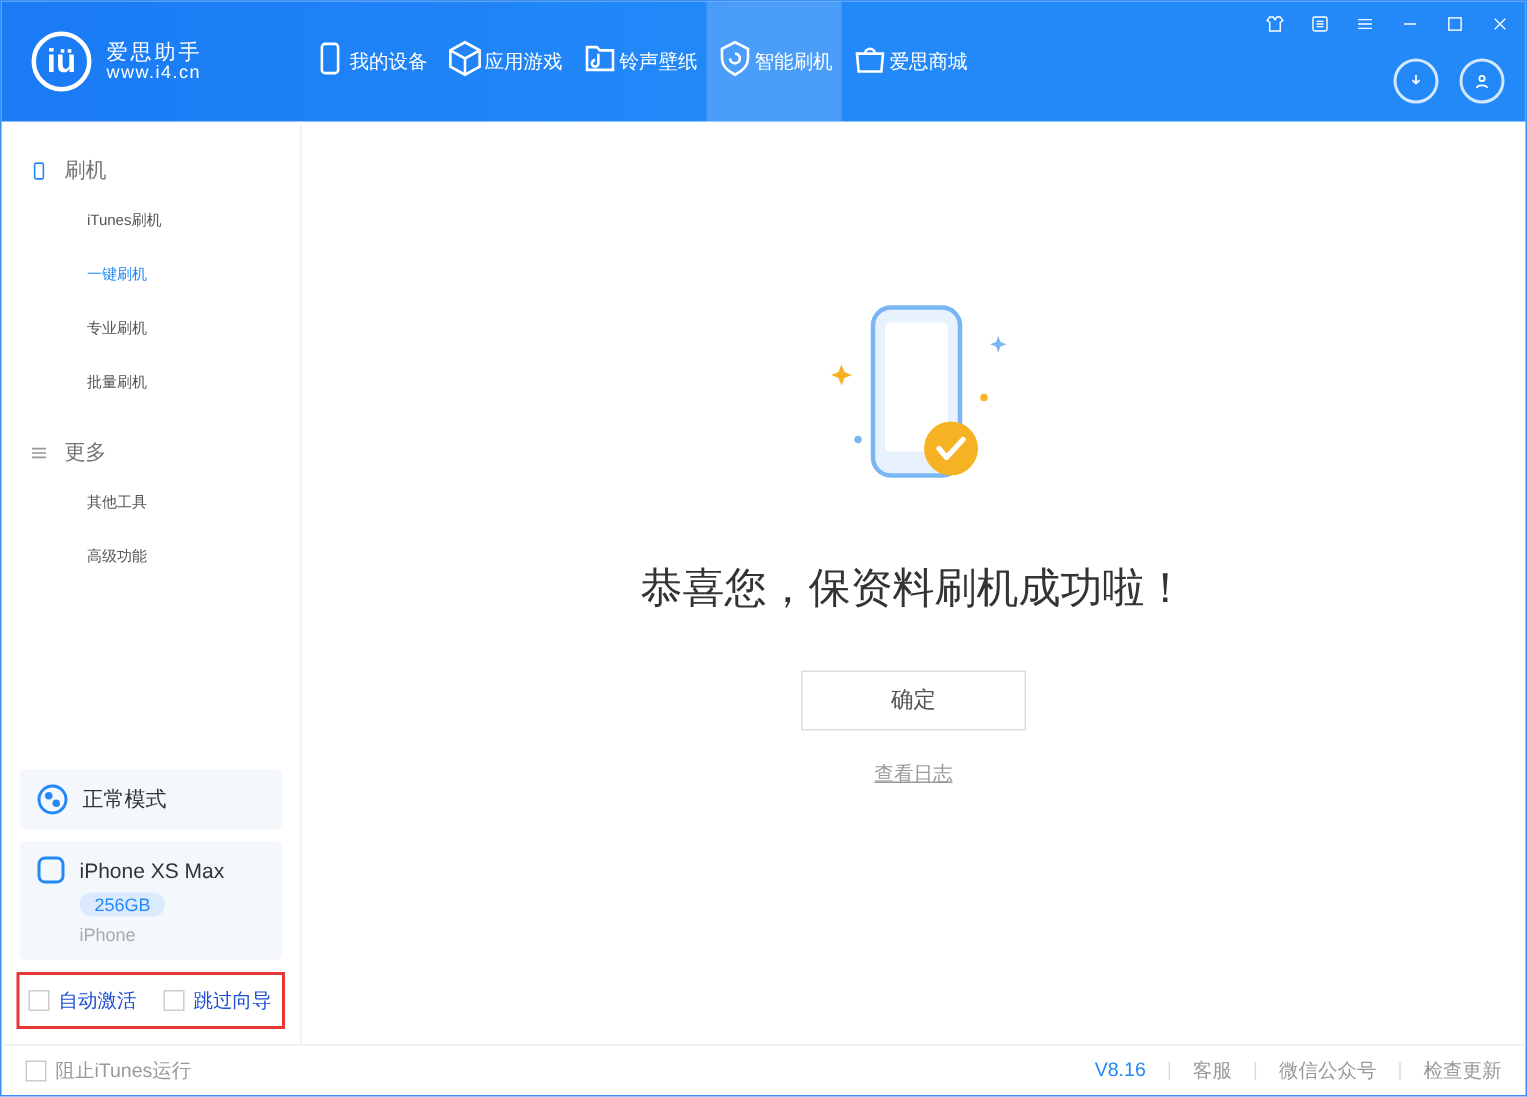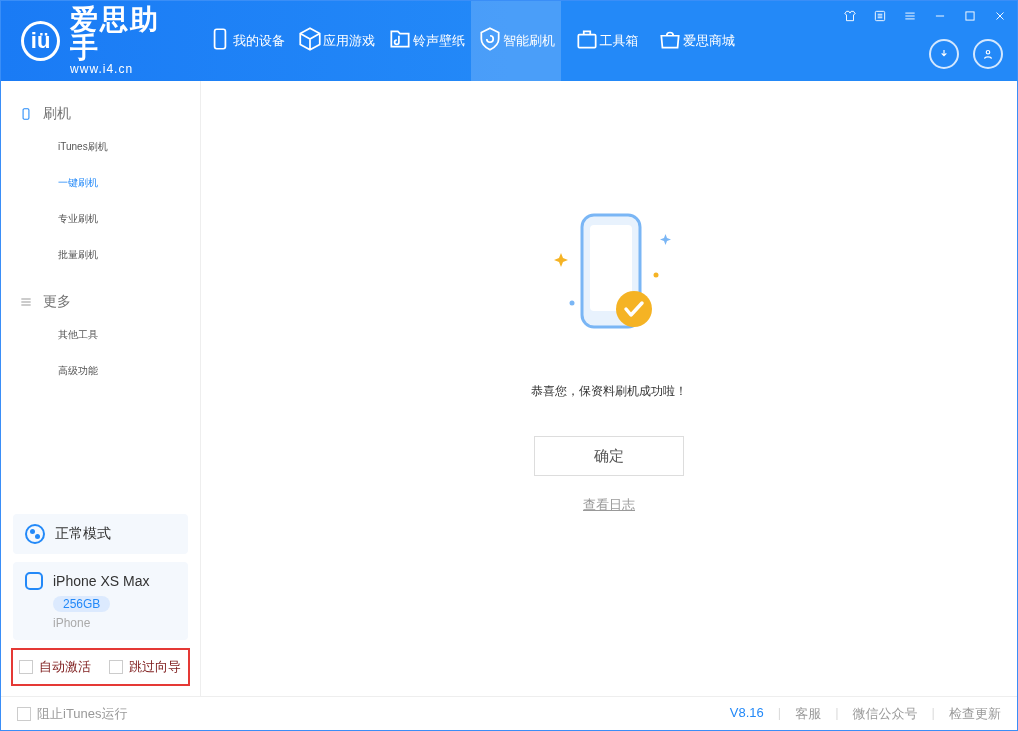--- a/index.html
+++ b/index.html
@@ -3,21 +3,21 @@
 <meta charset="utf-8">
 <style>
   * { margin: 0; padding: 0; box-sizing: border-box; font-family: "Microsoft YaHei", "PingFang SC", sans-serif; }
   body { background: #fff; }
   .window { width: 1018px; height: 731px; border: 1px solid #3a8ef7; position: relative; background: #fff; }
 
   
   .header { height: 80px; background: linear-gradient(to right, #1a7bf5, #2389f8, #2389f8); display: flex; align-items: stretch; color: #fff; }
   .logo-block { display: flex; align-items: center; padding: 0 14px 0 20px; flex: 0 0 200px; }
   .logo-circle { width: 40px; height: 40px; border: 3px solid #fff; border-radius: 50%; display: flex; align-items: center; justify-content: center; font-weight: bold; font-size: 22px; margin-right: 10px; }
-  .logo-text .t1 { font-size: 28px; font-weight: 700; letter-spacing: 2px; line-height: 1; }
+  .logo-text .t1 { font-size: 14px; font-weight: 400; letter-spacing: 2px; line-height: 1; }
   .logo-text .t2 { font-size: 12px; letter-spacing: 1px; }
 
   .tabs { display: flex; height: 100%; }
   .tab { width: 90px; display: flex; flex-direction: row; align-items: center; justify-content: center; cursor: pointer; font-size: 13px; }
   .tab.active { background: rgba(255,255,255,0.18); }
   .tab-icon { height: 30px; display:flex; align-items:center; justify-content:center; margin-bottom:4px; }
   .tab-icon svg { width: 26px; height: 26px; fill: none; stroke: #fff; stroke-width: 1.6; }
 
   .header-right { margin-left: auto; display: flex; align-items: flex-start; padding-top: 6px; padding-right: 8px; height: 100%; position: relative; }
   .win-controls { display: flex; gap: 12px; align-items: center; }
@@ -42,26 +42,26 @@
   .mode-card .mode-icon{width:20px;height:20px;border:2px solid #2389f8;border-radius:50%;margin-right:10px;position:relative;}
   .mode-card .mode-icon::before,.mode-card .mode-icon::after{content:"";position:absolute;width:5px;height:5px;background:#2389f8;border-radius:50%;}
   .mode-card .mode-icon::before{top:3px;left:3px;} .mode-card .mode-icon::after{bottom:3px;right:3px;}
   .device-card .dev-row{display:flex;align-items:center;}
   .device-card .dev-ic{width:18px;height:18px;border:2px solid #2389f8;border-radius:5px;margin-right:10px;}
   .device-card .dev-name{font-size:14px;color:#333;font-weight:500;}
   .device-card .dev-cap{display:inline-block;background:#dceafe;color:#2389f8;font-size:12px;padding:1px 10px;border-radius:10px;margin-top:6px;margin-left:28px;}
   .device-card .dev-type{font-size:12px;color:#aaa;margin-left:28px;margin-top:4px;}
 
   .checks-row { border:2px solid #e53935; margin:6px 10px 10px; padding:8px 6px; display:flex; gap:18px;}
-  .chk-item{display:flex;align-items:center;font-size:13px;color:#7f1d1d;cursor:pointer;}
+  .chk-item{display:flex;align-items:center;font-size:13px;color:#1d4ed8;cursor:pointer;}
   .chk-box{width:14px;height:14px;border:1.5px solid #ccc;margin-right:6px;}
 
   .content { flex:1; display:flex; flex-direction:column; align-items:center; justify-content:center; padding-bottom:60px;}
   .phone-illus { width:170px; height:150px; position:relative; margin-bottom:30px; }
-  .success-text{font-size:12px;color:#333;margin-bottom:36px;}
+  .success-text{font-size:28px;color:#333;margin-bottom:36px;}
   .ok-btn{width:150px;height:40px;border:1px solid #ddd;background:#fff;font-size:15px;color:#555;cursor:pointer;margin-bottom:20px;}
   .log-link{font-size:13px;color:#999;cursor:pointer;text-decoration:underline;}
 
   
   .footer { height:34px; border-top:1px solid #eee; display:flex; align-items:center; padding:0 16px; font-size:13px; color:#999;}
   .footer .chk-item{color:#999;}
   .footer-right{margin-left:auto;display:flex;align-items:flex-start;gap:6px;}
   .footer-right .sep{color:#ddd;margin:0 8px;}
   .footer-right .ver{color:#2389f8;}
   .footer-right .flink{cursor:pointer;}
@@ -106,29 +106,20 @@
         <span>铃声壁纸</span>
       </div>
       <div class="tab active">
         <div class="tab-icon">
             <svg viewBox="0 0 24 24">
               <path d="M12 2 L20 6 v6 c0 5 -4 8 -8 10 c-4 -2 -8 -5 -8 -10 V6 Z"></path>
               <path d="M9 12 a3 3 0 1 0 3 -3"></path>
             </svg>
           </div>
         <span>智能刷机</span>
-      </div>
-      <div class="tab">
-        <div class="tab-icon">
-            <svg viewBox="0 0 24 24">
-              <rect x="4" y="8" width="16" height="12" rx="1"></rect>
-              <path d="M9 8 V5 h6 v3"></path>
-            </svg>
-          </div>
-        <span>工具箱</span>
       </div>
       <div class="tab">
         <div class="tab-icon">
             <svg viewBox="0 0 24 24">
               <path d="M4 9 h16 l-1 11 h-14 z"></path>
               <path d="M9 9 a3 3 0 0 1 6 0"></path>
             </svg>
           </div>
         <span>爱思商城</span>
       </div>

